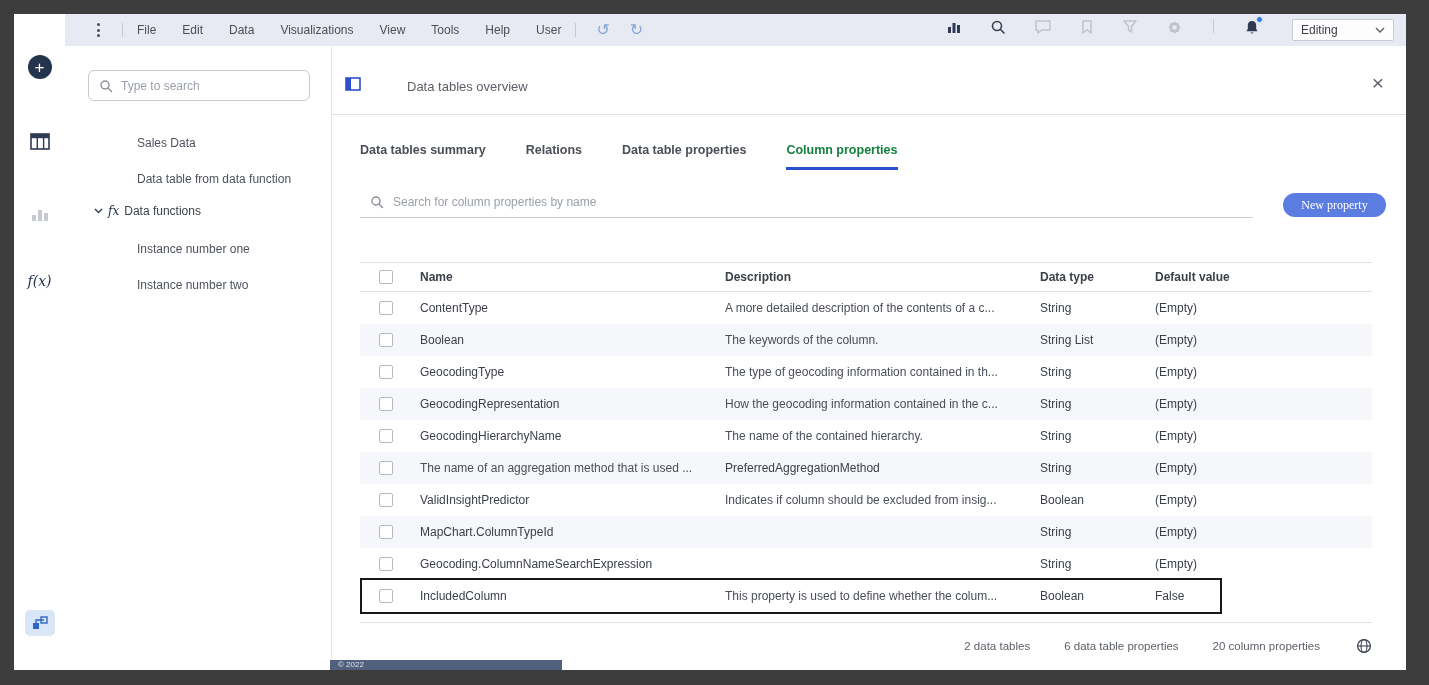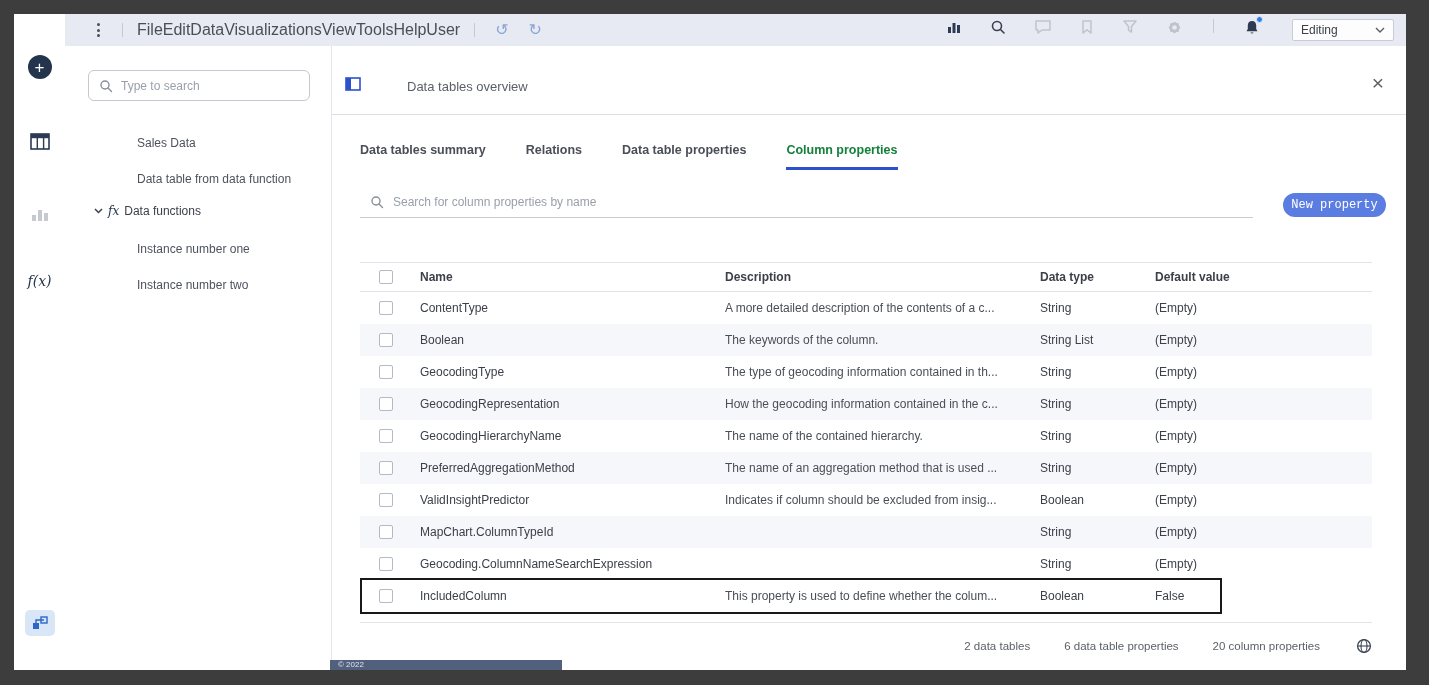--- a/index.html
+++ b/index.html
@@ -12,21 +12,21 @@
 .rail-item{position:absolute;left:0;width:51px;height:34px;display:flex;justify-content:center;align-items:center;cursor:pointer}
 .add-circle{width:24px;height:24px;border-radius:50%;background:#24344d;color:#fff;display:flex;align-items:center;justify-content:center;font-size:17px;line-height:1}
 .fx-rail{font-family:"DejaVu Serif",serif;font-style:italic;font-size:14px;color:#24344d}
 .canvas-chip{width:30px;height:26px;background:#d8e6f8;border-radius:5px;display:flex;align-items:center;justify-content:center}
 
 
 .topbar{position:absolute;left:51px;top:0;width:1341px;height:32px;background:#e8eaf3;display:flex;align-items:center;padding:0 12px 0 28px;color:#4a4e57}
 .kebab{display:flex;flex-direction:column;gap:2.5px;margin-right:4px;cursor:pointer;padding:4px}
 .kebab i{width:3px;height:3px;border-radius:50%;background:#4a4e57;display:block}
 .tb-div{width:1px;height:14px;background:#c5c8d6;margin:0 14px}
-.menubar{display:flex;font-size:16px}
+.menubar{display:flex;gap:26px;font-size:12px}
 .menubar span{cursor:pointer}
 .history{display:flex;gap:20px;margin-left:6px;color:#87a6d4;font-size:16px;line-height:1}
 .history span{cursor:pointer}
 .tb-right{margin-left:auto;display:flex;align-items:flex-start;gap:28px}
 .tb-icon{display:flex;align-items:center;cursor:pointer}
 .bell-wrap{position:relative}
 .bell-dot{position:absolute;right:-3px;top:-3px;width:7px;height:7px;border-radius:50%;background:#2e7de0;border:1.5px solid #e8eaf3}
 .editing{width:102px;height:22px;background:#fdfdfe;border:1px solid #c9cbd6;border-radius:2px;display:flex;align-items:center;justify-content:space-between;padding:0 8px;font-size:12px;color:#3c4049;cursor:pointer;margin-left:4px}
 
 
@@ -50,21 +50,21 @@
 .panel-toggle{position:absolute;left:13px;top:31px;cursor:pointer;display:flex}
 .m-title{position:absolute;left:75px;top:33px;font-size:13px;color:#5c6168}
 .m-close{position:absolute;right:22px;top:26px;font-size:21px;color:#5c6168;cursor:pointer;line-height:1}
 .tabs{position:absolute;left:28px;top:97px;display:flex;gap:40px;font-size:12.5px;font-weight:700;color:#4a4e57}
 .tab{padding-bottom:13px;position:relative;cursor:pointer}
 .tab.active{color:#15803d}
 .tab.active::after{content:"";position:absolute;left:0;right:0;bottom:0;height:3px;background:#2d50ce}
 .prop-search{position:absolute;left:28px;top:145px;width:893px;height:27px;border-bottom:1px solid #caccd4;display:flex;align-items:center;gap:9px;padding:0 0 4px 10px}
 .prop-search input{border:0;outline:0;flex:1;font-size:12px;color:#0f766e;font-family:inherit;min-width:0}
 .prop-search input::placeholder{color:#9aa0aa}
-.new-prop-btn{position:absolute;left:951px;top:147px;width:103px;height:24px;border:0;border-radius:12px;background:#5b7de2;color:#fff;font-size:12px;font-family:Liberation Mono, monospace;cursor:pointer}
+.new-prop-btn{position:absolute;left:951px;top:147px;width:103px;height:24px;border:0;border-radius:12px;background:#5b7de2;color:#fff;font-size:12px;font-family:Liberation Serif, serif;cursor:pointer}
 
 
 .tbl{position:absolute;left:28px;top:216px;width:1012px}
 .grid-row{display:grid;grid-template-columns:60px 305px 315px 115px 217px;align-items:center}
 .tbl-header{height:30px;border-top:1px solid #e2e3e9;border-bottom:1px solid #e2e3e9;font-weight:700;font-size:12px;color:#3c4049}
 .tbl-row{height:32px;font-size:12px;color:#3c4049}
 .tbl-row.stripe{background:#f6f7fa}
 .tbl-row.hl{background:#fff}
 .cbcell{padding-left:19px;display:flex;align-items:center}
 .checkbox{width:14px;height:14px;border:1px solid #b5b9c3;border-radius:2px;background:#fff;cursor:pointer}
@@ -315,22 +315,22 @@
             </div>
             <div class="cell">GeocodingHierarchyName</div>
             <div class="cell desc">The name of the contained hierarchy.</div>
             <div class="cell">String</div>
             <div class="cell">(Empty)</div>
           </div>
           <div class="grid-row tbl-row stripe">
             <div class="cbcell">
               <div class="checkbox"></div>
             </div>
+            <div class="cell desc">The name of an aggregation method that is used ...</div>
             <div class="cell">PreferredAggregationMethod</div>
-            <div class="cell desc">The name of an aggregation method that is used ...</div>
             <div class="cell">String</div>
             <div class="cell">(Empty)</div>
           </div>
           <div class="grid-row tbl-row">
             <div class="cbcell">
               <div class="checkbox"></div>
             </div>
             <div class="cell">ValidInsightPredictor</div>
             <div class="cell desc">Indicates if column should be excluded from insig...</div>
             <div class="cell">Boolean</div>

